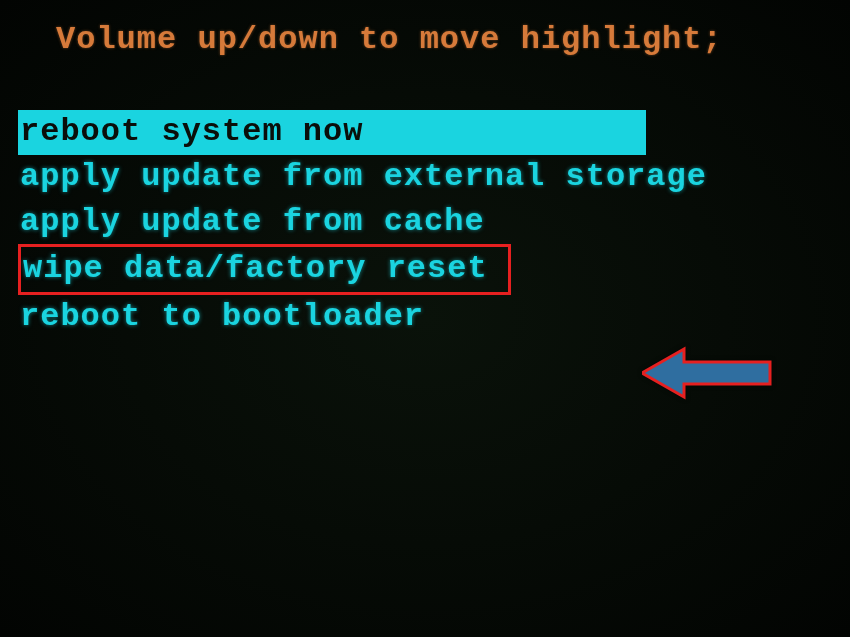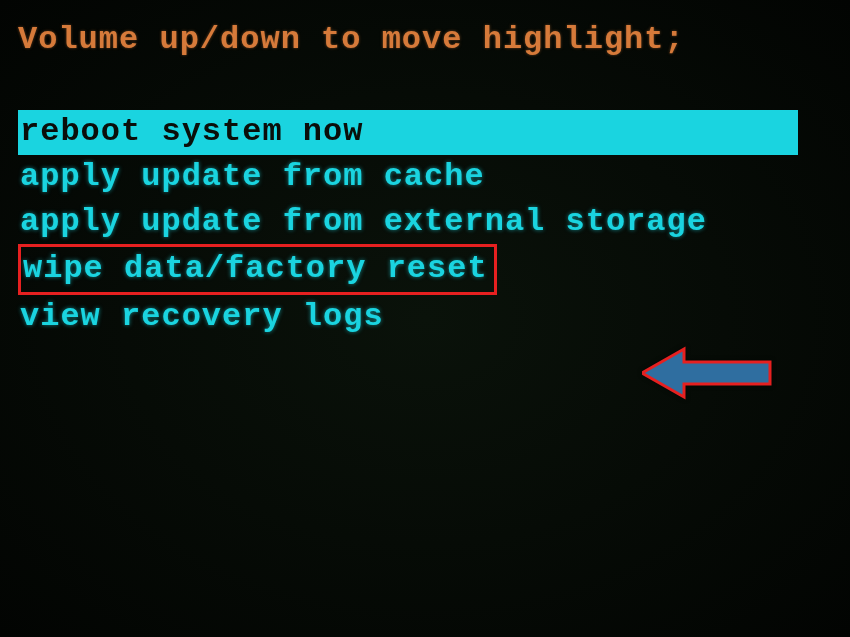--- a/index.html
+++ b/index.html
@@ -22,44 +22,45 @@
       height: 100%;
       position: relative;
     }
     .instructions {
       color: #d67a3a;
       font-size: 32px;
       line-height: 1.25;
       margin-bottom: 50px;
       text-shadow: 0 0 3px rgba(214, 122, 58, 0.5);
       letter-spacing: 1px;
+      margin-left: 38px;
     }
     .menu {
       display: flex;
       flex-direction: column;
     }
     .menu-item {
       color: #1ad4e0;
       font-size: 32px;
       line-height: 1.4;
       text-shadow: 0 0 4px rgba(26, 212, 224, 0.6);
       letter-spacing: 1px;
       position: relative;
       padding-left: 2px;
     }
     .menu-item.selected {
       background: #1ad4e0;
       color: #0a0e0a;
       text-shadow: none;
-      width: 780px;
+      width: 628px;
     }
     .menu-item.outlined {
       border: 3px solid #e62020;
       width: fit-content;
-      padding-right: 6px;
+      padding-right: 20px;
     }
     .arrow-annotation {
       position: absolute;
       left: 642px;
       top: 343px;
       pointer-events: none;
     }
     .arrow-annotation svg {
       filter: drop-shadow(0 0 2px rgba(0,0,0,0.5));
     }
@@ -70,30 +71,30 @@
 <div class="container">
   <div class="instructions">
     <div>Volume up/down to move highlight;</div>
   </div>
 
   <div class="menu">
     <div class="menu-item selected">
       <span>reboot system now</span>
     </div>
     <div class="menu-item">
-      <span>apply update from cache</span>
+      <span>apply update from external storage</span>
     </div>
     <div class="menu-item">
-      <span>apply update from external storage</span>
+      <span>apply update from cache</span>
     </div>
     <div class="menu-item outlined">
       <span>wipe data/factory reset</span>
     </div>
     <div class="menu-item">
-      <span>view recovery logs</span>
+      <span>reboot to bootloader</span>
     </div>
   </div>
 
   <div class="arrow-annotation">
     <svg width="140" height="60" viewBox="0 0 140 60">
       <polygon points="0,30 42,6 42,19 128,19 128,41 42,41 42,54" fill="#2f6ea0" stroke="#e62020" stroke-width="3" stroke-linejoin="miter"></polygon>
     </svg>
   </div>
 </div>
 

